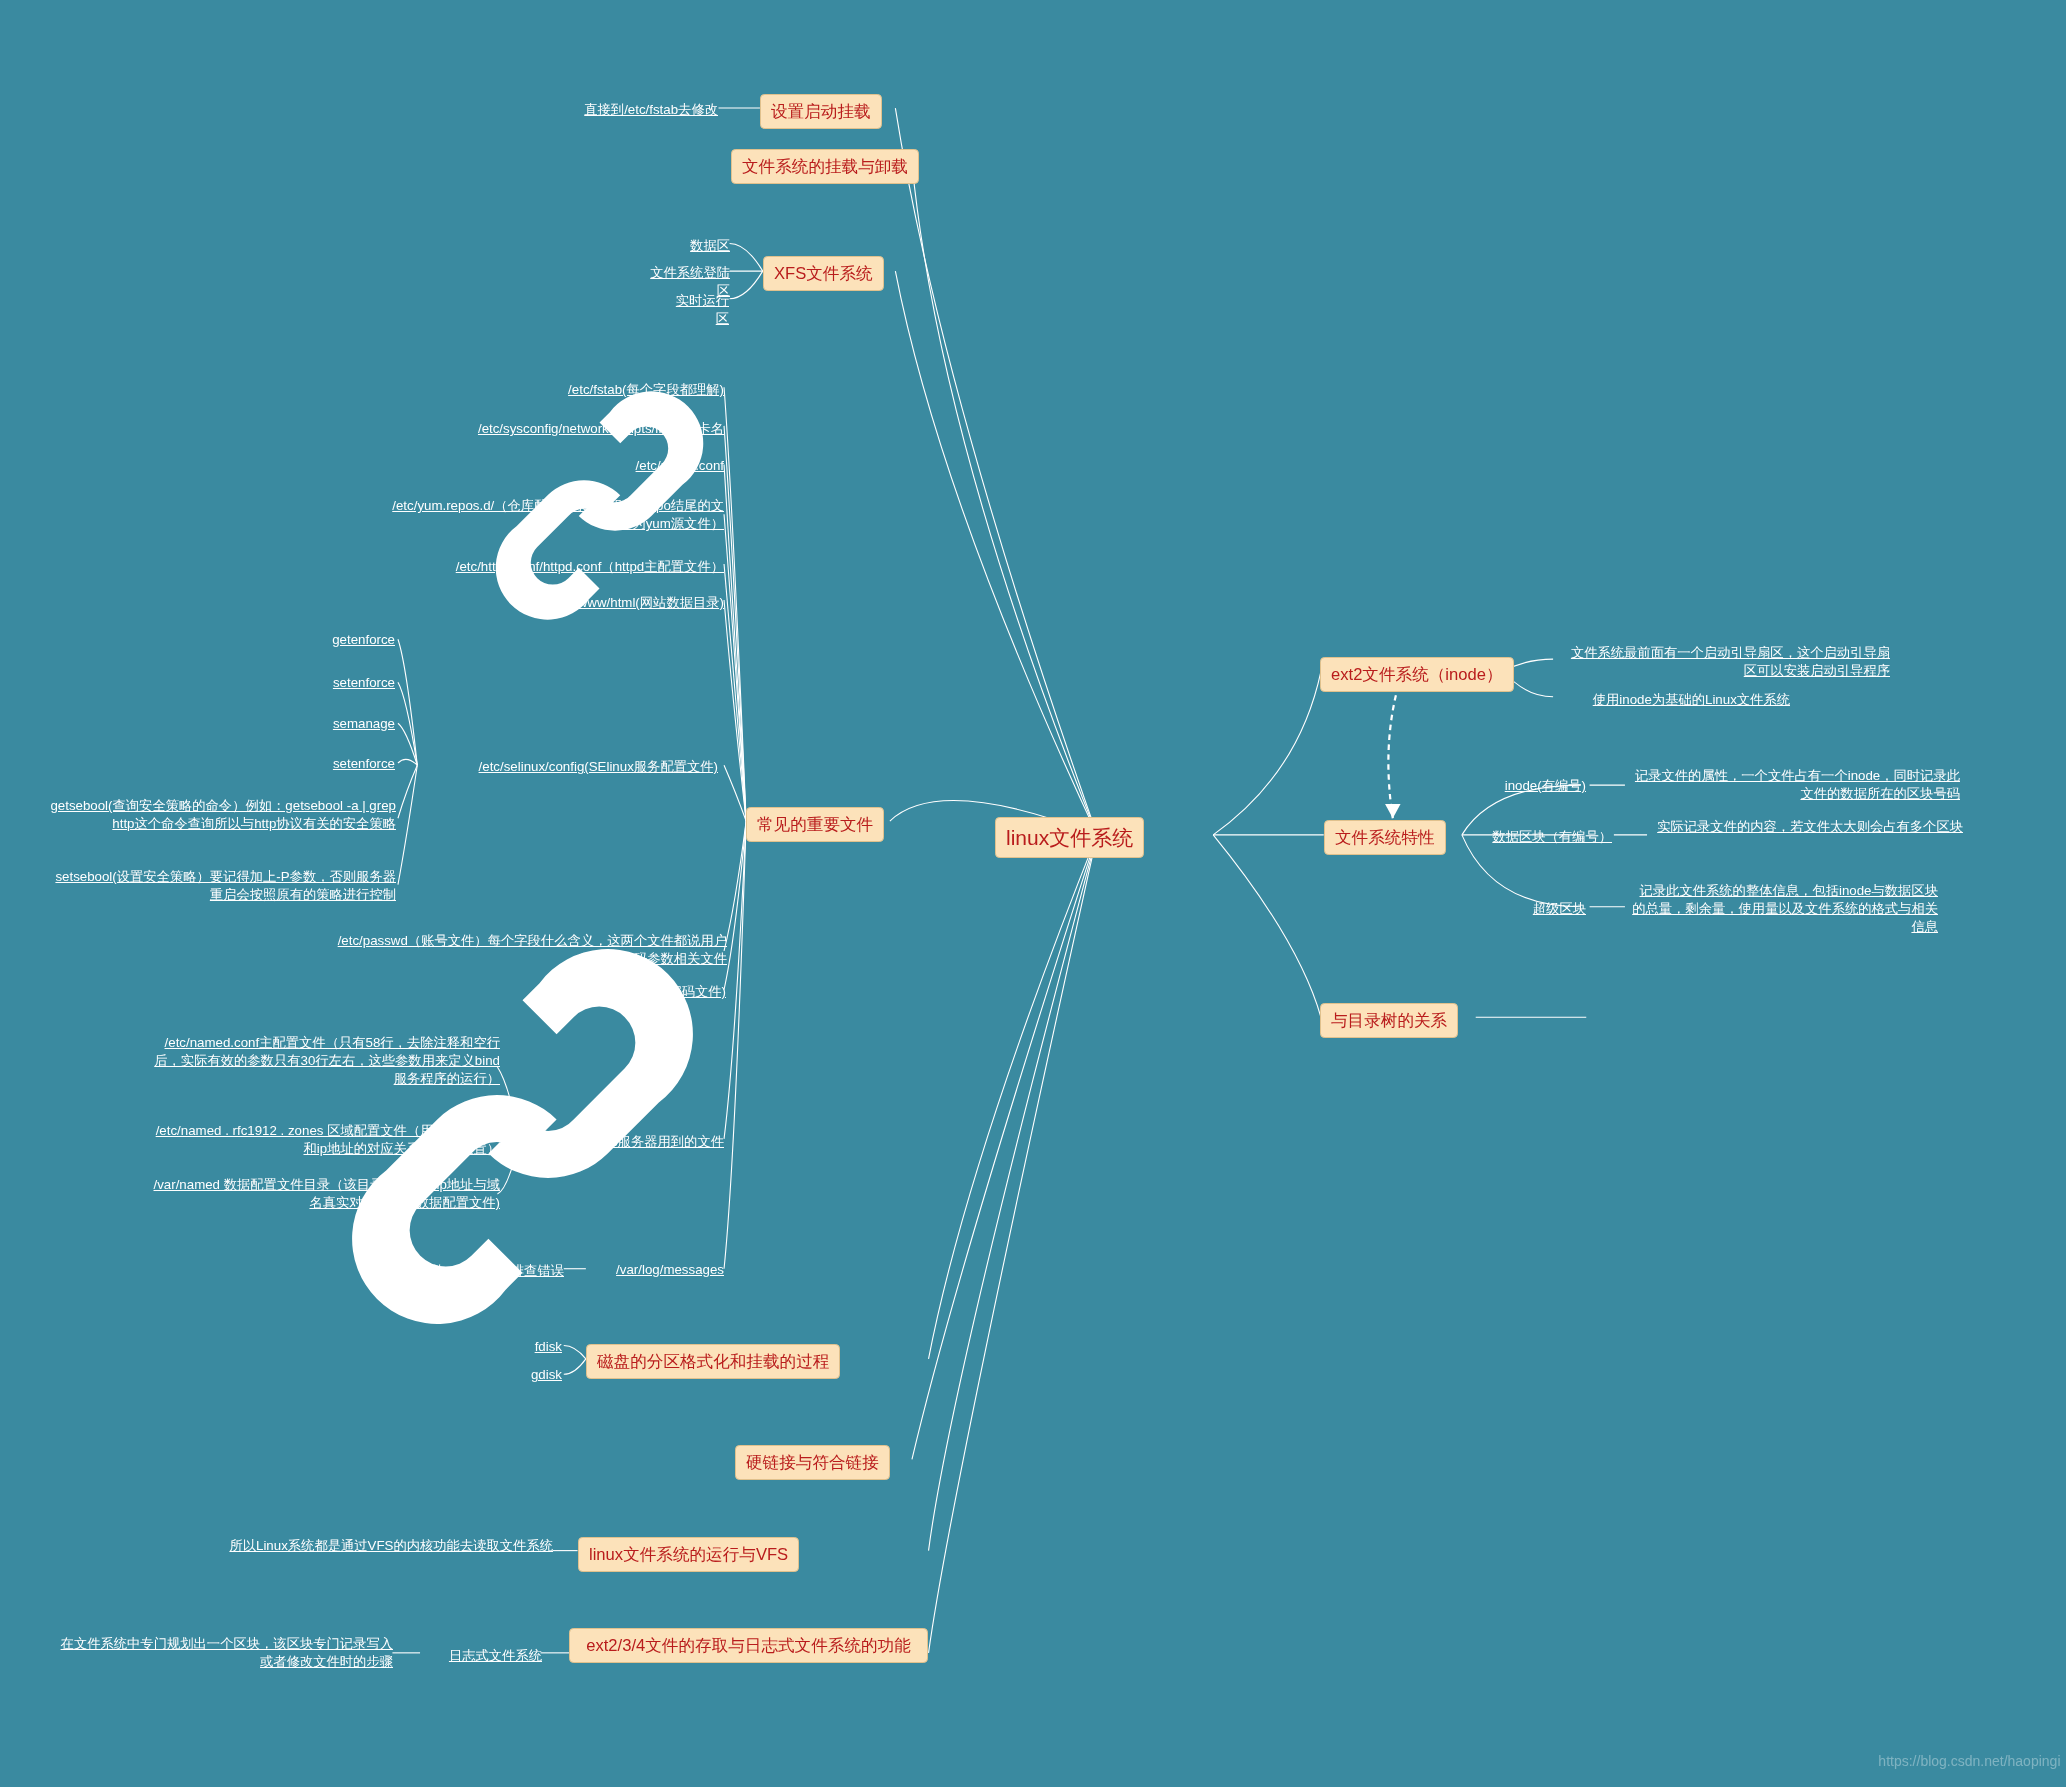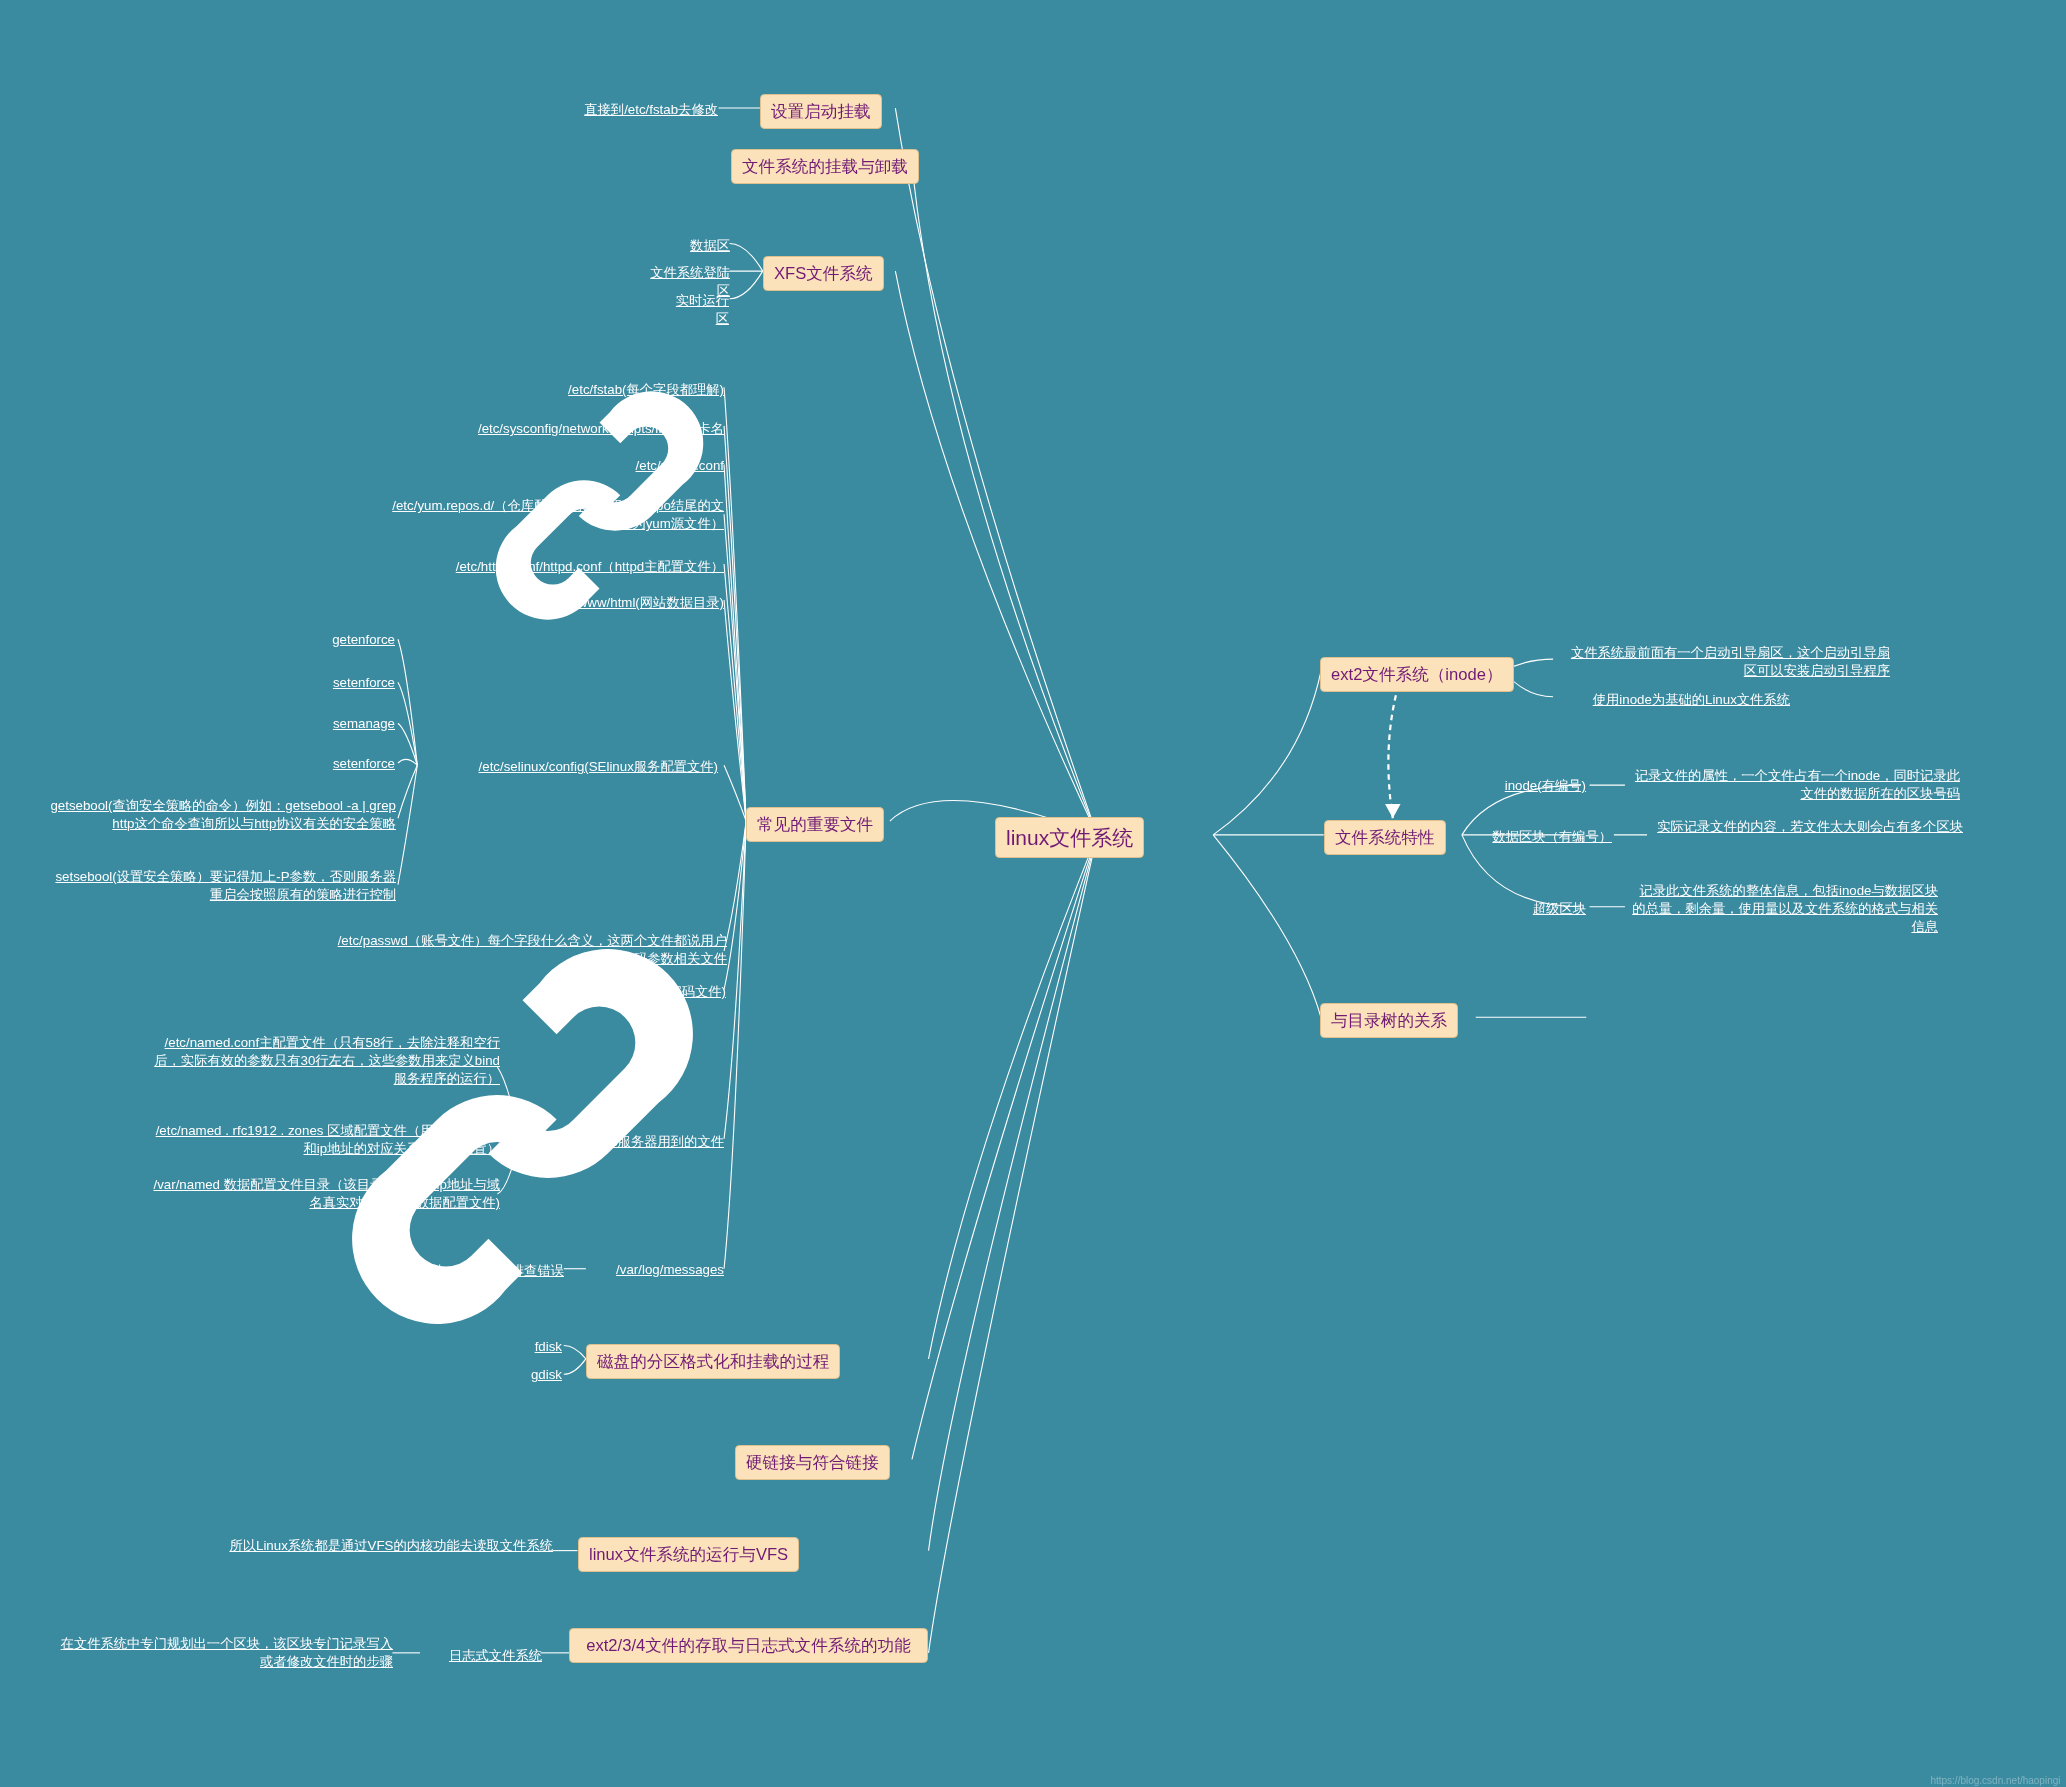--- a/index.html
+++ b/index.html
@@ -13,38 +13,38 @@
     width: 2066px;
     height: 1788px;
   }
   .node {
     position: absolute;
     background: #fce2ba;
     border: 0.6px solid #e0c18d;
     border-radius: 4.4px;
     padding: 5.5px 10px;
     font-size: 16.6px;
-    color: #701a75;
+    color: #b91c1c;
     text-align: center;
   }
   .center { font-size: 21px; font-weight: 400; text-align: center; }
   .label {
     position: absolute;
     font-size: 13.3px;
     color: #fff;
     text-align: center;
     text-decoration: underline;
   }
   .labelL { text-align: right; }
   .labelR { text-align: right; }
   .wm {
     position: absolute;
     right: 5.5px;
-    bottom: 2px;
-    font-size: 10px;
+    bottom: 19px;
+    font-size: 14px;
     color: rgba(255,255,255,0.35);
   }
   svg { position: absolute; top: 0; left: 0; }
   .ln { stroke: #fff; stroke-width: 2; fill: none; }
   .dash { stroke-dasharray: 10 8; stroke-width: 4; }
   .icon { display:inline-block; width:12px; height:12px; vertical-align:middle; margin-right:3.3px; }
 </style>
 </head>
 <body>
 

